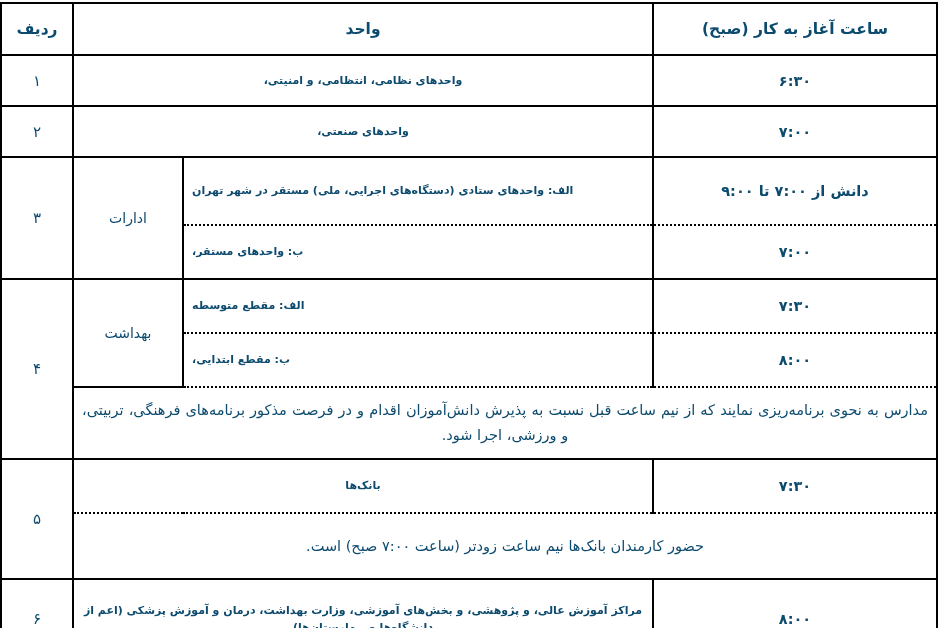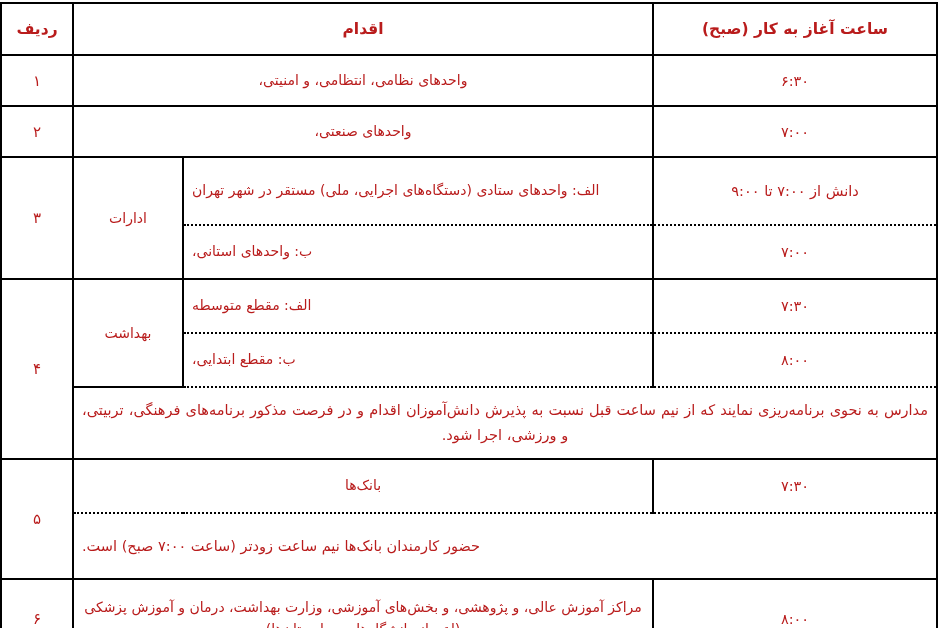--- a/index.html
+++ b/index.html
@@ -30,55 +30,55 @@
     border-collapse: collapse;
     table-layout: fixed;
     direction: rtl;
   }
 
   table.grid td,
   table.grid th {
     border: 2px solid #000000;
     padding: 4px 8px;
     vertical-align: middle;
-    color: #b91c1c;
+    color: #0c4a6e;
     background: #ffffff;
   }
 
   
   col.c-radif  { width: 72px; }
   col.c-group  { width: 110px; }
   col.c-unit   { width: 470px; }
   col.c-time   { width: 284px; }
 
   
   thead th {
     font-weight: bold;
     font-size: 15.5px;
     text-align: center;
     height: 42px;
     letter-spacing: 0.2px;
   }
   .num       { text-align: center; font-size: 15px; }
-  .time      { text-align: center; font-size: 14.5px; white-space: nowrap; }
-  .unit-txt  { font-size: 14px; line-height: 1.55; text-align: center; }
+  .time      { text-align: center; font-size: 14.5px; white-space: nowrap; font-weight: bold; }
+  .unit-txt  { font-size: 11px; line-height: 1.55; text-align: center; font-weight: bold; }
   .unit-txt.start { text-align: left; }
   .group-txt { font-size: 14px; text-align: center; }
 
   tbody tr.r-simple td { height: 41px; }
 
   
   .dotline-b { border-bottom: 2px dotted #000000 !important; }
   .dotline-t { border-top: 2px dotted #000000 !important; }
 
   
   .note {
     font-size: 14.5px;
     line-height: 1.7;
-    text-align: left;
+    text-align: center;
     padding: 7px 12px;
   }
   .note.just {
     text-align: justify;
     text-align-last: center;
     margin-left: 34px;
   }
 
   
   .h-tall   { height: 58px; }
@@ -96,21 +96,21 @@
     <colgroup>
       <col class="c-time">
       <col class="c-unit">
       <col class="c-group">
       <col class="c-radif">
     </colgroup>
 
     <thead>
       <tr>
         <th>ساعت آغاز به کار (صبح)</th>
-        <th colspan="2">اقدام</th>
+        <th colspan="2">واحد</th>
         <th>ردیف</th>
       </tr>
     </thead>
 
     <tbody>
 
       <tr class="r-simple">
         <td class="time">۶:۳۰</td>
         <td class="unit-txt" colspan="2">واحدهای نظامی، انتظامی، و امنیتی،</td>
         <td class="num">۱</td>
@@ -123,21 +123,21 @@
       </tr>
 
       <tr>
         <td class="time dotline-b h-tall">دانش از ۷:۰۰ تا ۹:۰۰</td>
         <td class="unit-txt start dotline-b h-tall">الف: واحدهای ستادی (دستگاه‌های اجرایی، ملی) مستقر در شهر تهران</td>
         <td class="group-txt" rowspan="2">ادارات</td>
         <td class="num" rowspan="2">۳</td>
       </tr>
       <tr>
         <td class="time dotline-t h-mid">۷:۰۰</td>
-        <td class="unit-txt start dotline-t h-mid">ب: واحدهای استانی،</td>
+        <td class="unit-txt start dotline-t h-mid">ب: واحدهای مستقر،</td>
       </tr>
 
       <tr>
         <td class="time dotline-b h-mid">۷:۳۰</td>
         <td class="unit-txt start dotline-b h-mid">الف: مقطع متوسطه</td>
         <td class="group-txt" rowspan="2">بهداشت</td>
         <td class="num" rowspan="3">۴</td>
       </tr>
       <tr>
         <td class="time dotline-t dotline-b h-mid">۸:۰۰</td>

